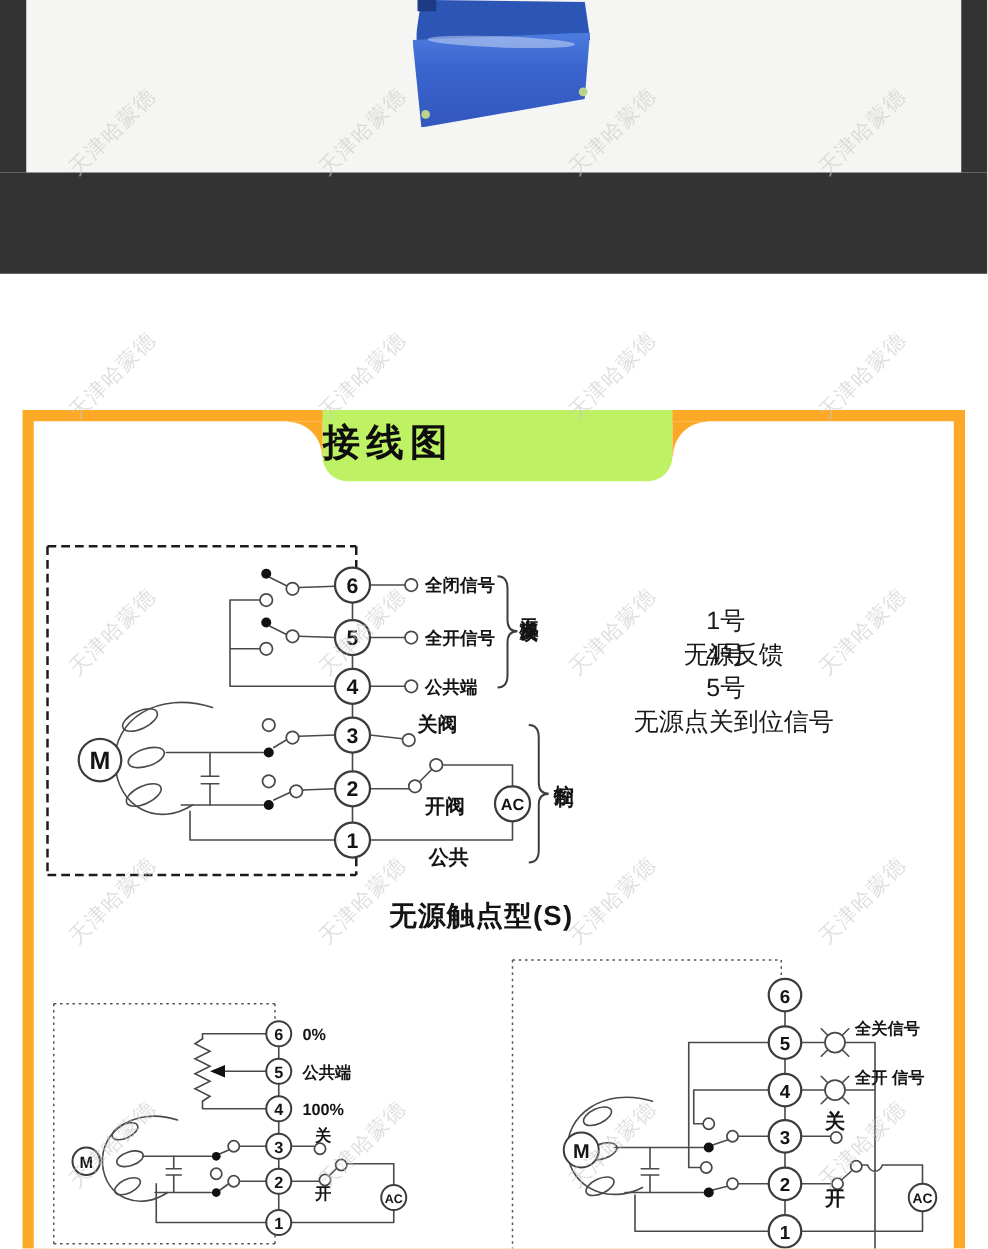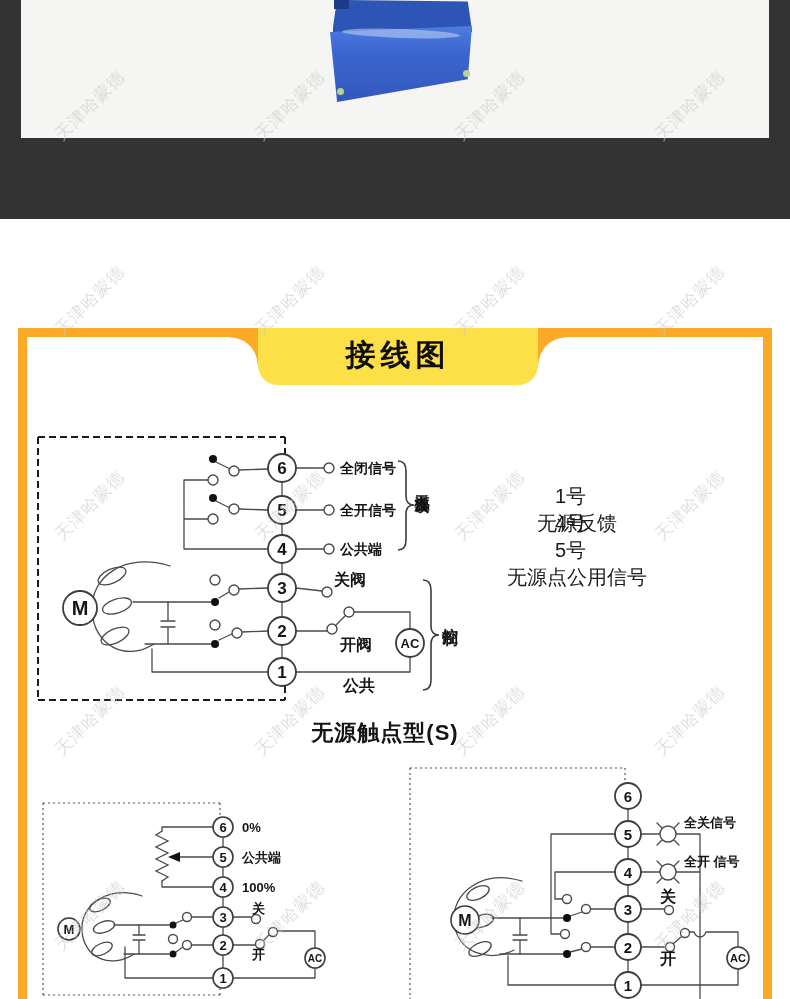--- a/index.html
+++ b/index.html
@@ -16,22 +16,22 @@
              background:linear-gradient(180deg,#4d7cdf 0%,#3b66cf 35%,#3257bd 100%);
              clip-path:polygon(0 8%,100% 0,97% 70%,5% 100%);}
   .blue-hi{position:absolute;left:342px;top:29px;width:118px;height:9px;border-radius:50%;
            background:rgba(255,255,255,.38);transform:rotate(2deg);}
   .chip{position:absolute;width:7px;height:7px;border-radius:50%;background:#bcd28c;}
   .chip.a{left:337px;top:88px}.chip.b{left:463px;top:70px}
   .dark-band{position:absolute;left:0;top:138px;width:790px;height:81px;background:#333;}
   
   .panel{position:absolute;left:18px;top:328px;width:754px;height:671px;background:#FCA928;}
   .panel-inner{position:absolute;left:9px;top:9px;width:736px;height:662px;background:#fff;}
-  .banner{position:absolute;left:240px;top:0;width:280px;height:57px;background:#fde047;
-          border-radius:0 0 20px 20px;text-align:center;}
+  .banner{position:absolute;left:240px;top:0;width:280px;height:57px;background:#bef264;
+          border-radius:0 0 20px 20px;}
   .banner .flare-l{position:absolute;left:-28px;top:9px;width:28px;height:28px;
           background:radial-gradient(circle at 0 100%,rgba(0,0,0,0) 27px,#FCA928 28px);}
   .banner .flare-r{position:absolute;right:-28px;top:9px;width:28px;height:28px;
           background:radial-gradient(circle at 100% 100%,rgba(0,0,0,0) 27px,#FCA928 28px);}
   .banner-title{font-size:30px;font-weight:bold;color:#0d0d0d;line-height:54px;letter-spacing:5px;}
   
   .notes{position:absolute;left:489px;top:155px;}
   .note-row{display:flex;height:27px;align-items:center;font-size:20px;font-weight:normal;color:#1a1a1a;flex-direction:column;}
   .note-num{width:44px;}
   .caption{position:absolute;left:237px;top:390px;width:260px;text-align:center;
@@ -187,21 +187,21 @@
     <div class="notes">
       <div class="note-row">
           <span class="note-num">1号</span>
           <span>无源反馈</span>
         </div>
       <div class="note-row">
           <span class="note-num">4号</span>
         </div>
       <div class="note-row">
           <span class="note-num">5号</span>
-          <span>无源点公用信号</span>
+          <span>无源点关到位信号</span>
         </div>
     </div>
 
     <div class="caption">无源触点型(S)</div>
 
     <svg class="dsvg bl-svg" width="320" height="204" viewBox="0 0 320 204">
       <path class="dots" d="M13,8 H190 M13,8 V200 M13,200 H190 M190,8 V22 M190,193 V200"></path>
       <g>
         <path class="wire" d="M112,101 C78,90 50,110 52,136 C54,164 82,174 104,159"></path>
         <ellipse class="wire" cx="70" cy="110" rx="11" ry="5.5" transform="rotate(-25 70 110)"></ellipse>

